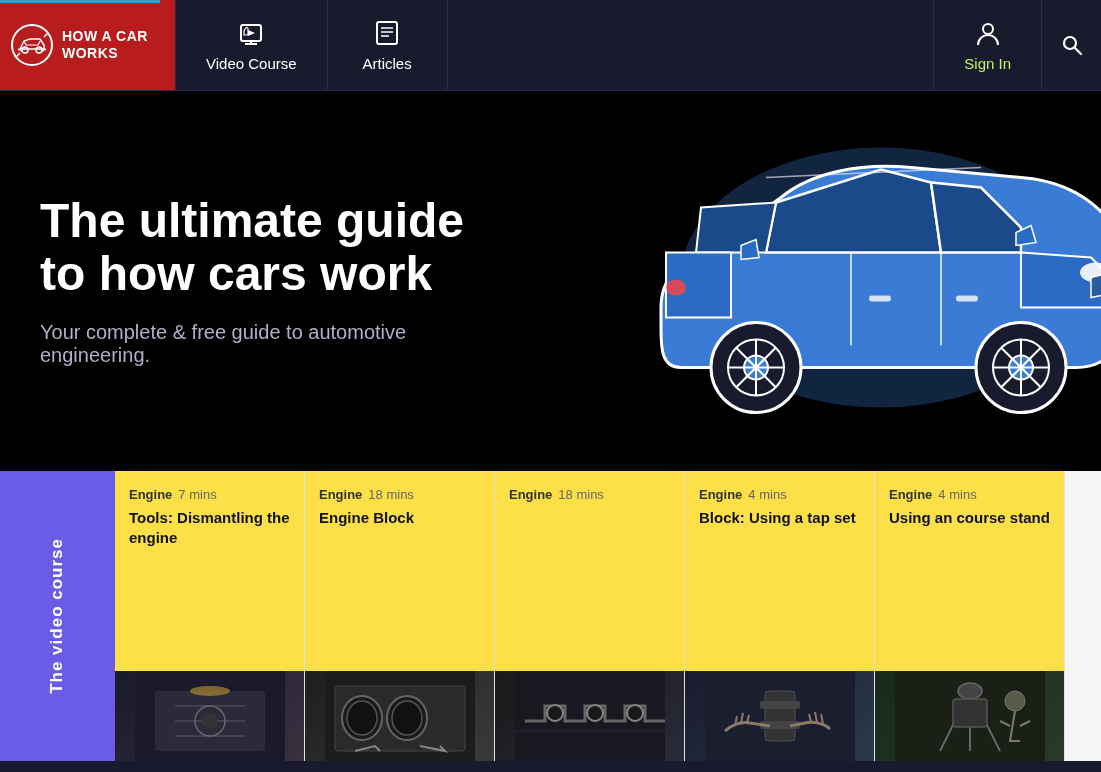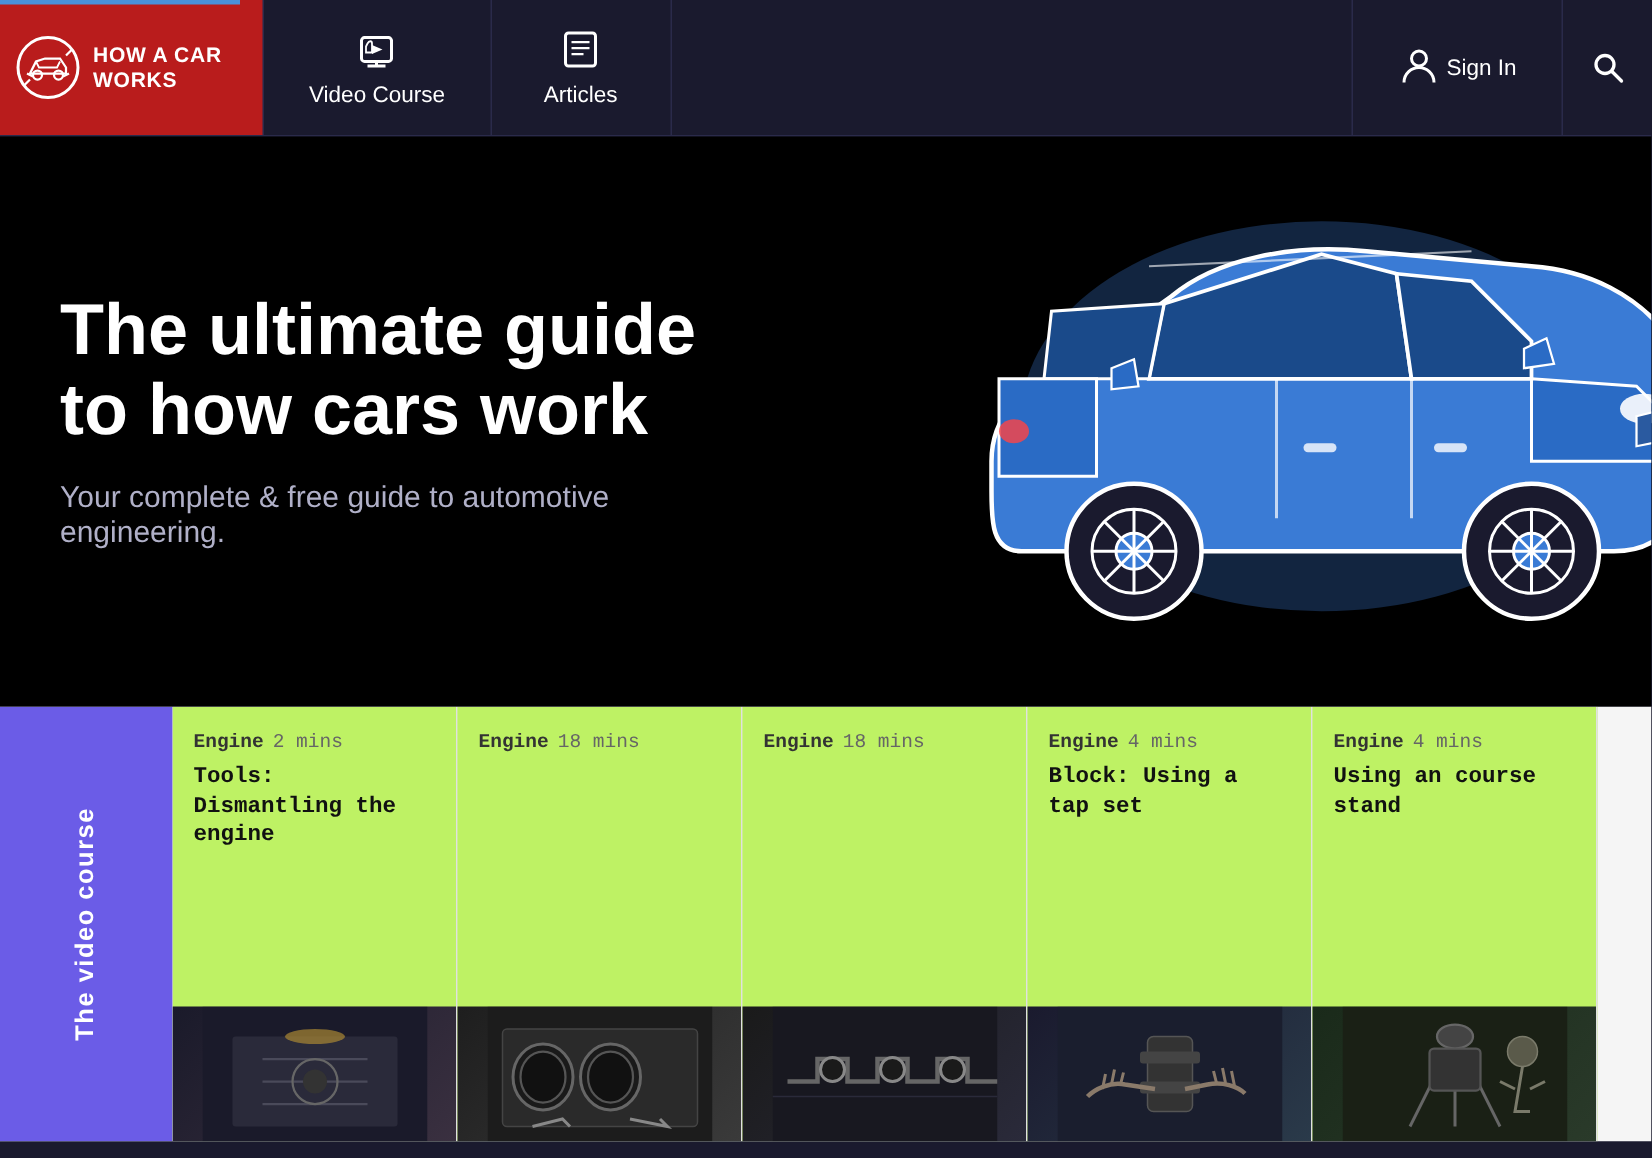--- a/index.html
+++ b/index.html
@@ -35,23 +35,23 @@
       color: white; border-right: 1px solid #2a2a4a; gap: 4px;
       min-width: 120px;
     }
     .nav-item-icon { font-size: 26px; line-height: 1; }
     .nav-item-label { font-size: 15px; font-weight: 400; }
     .nav-spacer { flex: 1; }
     .nav-right {
       display: flex; align-items: stretch;
     }
     .nav-signin {
-      display: flex; flex-direction: row; align-items: center;
+      display: flex; flex-direction: column; align-items: center;
       justify-content: center; padding: 16px 30px; cursor: pointer;
-      color: #ffffff; gap: 4px; border-left: 1px solid #2a2a4a;
+      color: #bef264; gap: 4px; border-left: 1px solid #2a2a4a;
     }
     .nav-search {
       display: flex; align-items: center; justify-content: center;
       width: 60px; cursor: pointer; border-left: 1px solid #2a2a4a;
     }
     .search-icon-svg { width: 24px; height: 24px; }
     .progress-bar {
       position: absolute; top: 0; left: 0; height: 3px;
       background: #4a90d9; width: 160px;
     }
@@ -94,23 +94,23 @@
     .sidebar-tab-text {
       color: white; font-size: 17px; font-weight: 700;
       writing-mode: vertical-rl; text-orientation: mixed;
       transform: rotate(180deg); letter-spacing: 1px;
       line-height: 1.3;
     }
     .cards-scroll {
       display: flex; overflow: hidden; flex: 1;
     }
     .card {
-      width: 190px; min-width: 190px; background: #bef264;
+      width: 190px; min-width: 190px; background: #fde047;
       border-right: 1px solid #e0e0e0; display: flex;
-      flex-direction: column; flex-shrink: 0; font-family: Liberation Mono, monospace;
+      flex-direction: column; flex-shrink: 0;
     }
     .card-meta {
       padding: 16px 14px 6px; display: flex; align-items: center; gap: 6px;
     }
     .card-category {
       font-size: 13px; font-weight: 700; color: #333;
     }
     .card-duration {
       font-size: 13px; color: #666; font-weight: 400;
     }
@@ -261,21 +261,21 @@
 <div class="cards-section">
   <div class="sidebar-tab">
     <span class="sidebar-tab-text">The video course</span>
   </div>
 
   <div class="cards-scroll">
 
     <div class="card">
       <div class="card-meta">
         <span class="card-category">Engine</span>
-        <span class="card-duration">2 mins</span>
+        <span class="card-duration">7 mins</span>
       </div>
       <div class="card-title">Tools: Dismantling the engine</div>
       <div class="card-thumb thumb-1">
         <svg width="150" height="90" viewBox="0 0 150 90" fill="none">
           <rect width="150" height="90" fill="#1a1a2a"></rect>
 
           <rect x="20" y="20" width="110" height="60" rx="2" fill="#2a2a3a"></rect>
           <line x1="40" y1="35" x2="110" y2="35" stroke="#4a4a5a" stroke-width="1.5"></line>
           <line x1="40" y1="50" x2="110" y2="50" stroke="#4a4a5a" stroke-width="1.5"></line>
           <line x1="40" y1="65" x2="110" y2="65" stroke="#4a4a5a" stroke-width="1.5"></line>
@@ -285,20 +285,21 @@
           <ellipse cx="75" cy="20" rx="20" ry="5" fill="#aa8833" opacity="0.7"></ellipse>
         </svg>
       </div>
     </div>
 
     <div class="card">
       <div class="card-meta">
         <span class="card-category">Engine</span>
         <span class="card-duration">18 mins</span>
       </div>
+      <div class="card-title">Engine Block</div>
       <div class="card-thumb thumb-2">
         <svg width="150" height="90" viewBox="0 0 150 90" fill="none">
           <rect width="150" height="90" fill="#1c1c1c"></rect>
 
           <rect x="10" y="15" width="130" height="65" rx="3" fill="#2a2a2a" stroke="#444" stroke-width="1"></rect>
 
           <ellipse cx="37" cy="47" rx="20" ry="22" stroke="#666" stroke-width="2" fill="#1a1a1a"></ellipse>
           <ellipse cx="37" cy="47" rx="15" ry="17" stroke="#555" stroke-width="1.5" fill="#111"></ellipse>
           <ellipse cx="82" cy="47" rx="20" ry="22" stroke="#666" stroke-width="2" fill="#1a1a1a"></ellipse>
           <ellipse cx="82" cy="47" rx="15" ry="17" stroke="#555" stroke-width="1.5" fill="#111"></ellipse>

